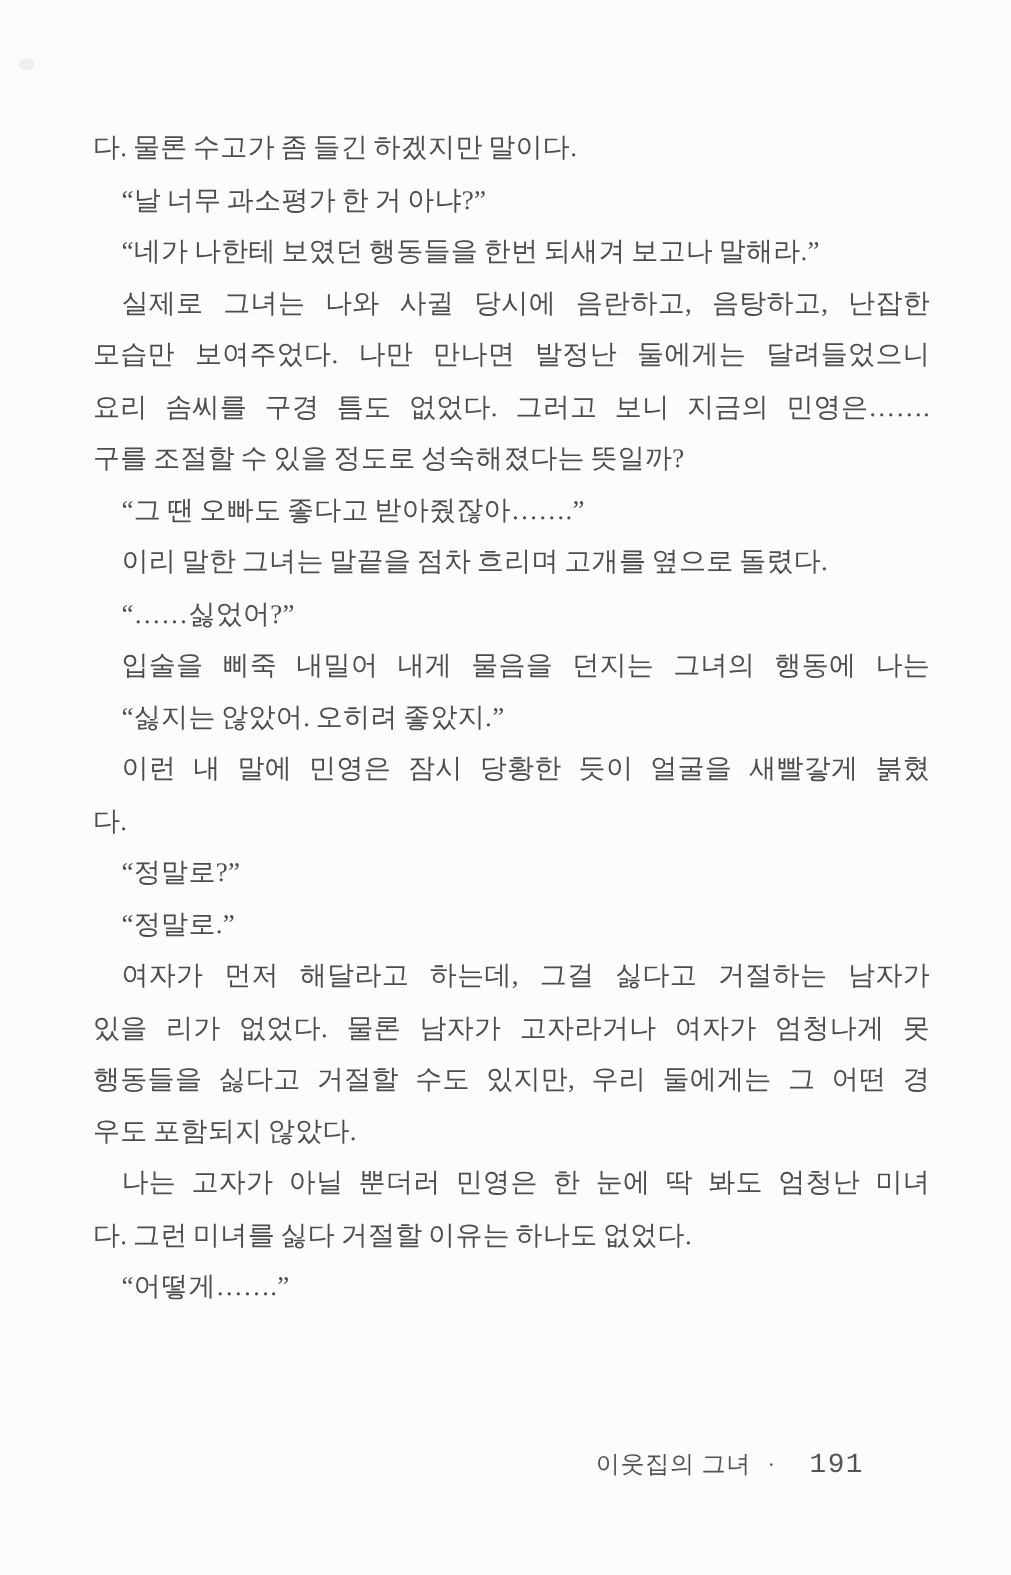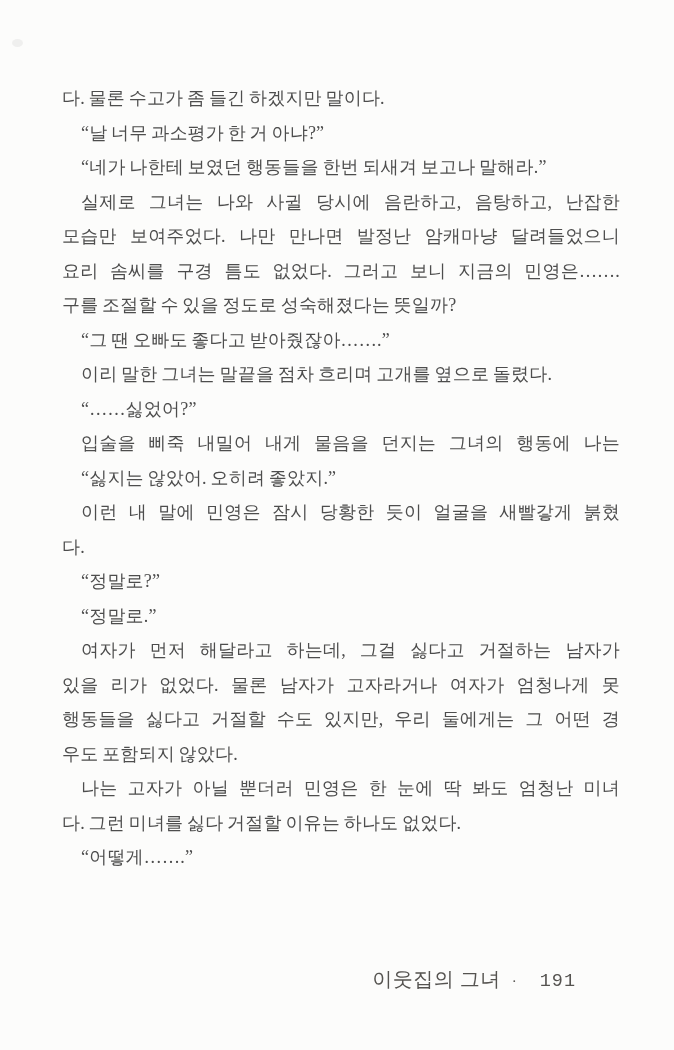--- a/index.html
+++ b/index.html
@@ -58,21 +58,21 @@
   }
   .footer {
     position: absolute;
     top: 966px;
     right: 84px;
     display: flex;
     align-items: baseline;
     color: #555350;
   }
   .footer .chapter {
-    font-size: 20px;
+    font-size: 16px;
     letter-spacing: 0.5px;
   }
   .footer .sep {
     font-size: 15px;
     margin-left: 11px;
     margin-right: 23px;
   }
   .footer .pagenum {
     font-size: 18.5px;
     letter-spacing: 1px;
@@ -91,21 +91,21 @@
         <div class="line">다. 물론 수고가 좀 들긴 하겠지만 말이다.</div>
       </div>
       <div class="para">
         <div class="line indent">“날 너무 과소평가 한 거 아냐?”</div>
       </div>
       <div class="para">
         <div class="line indent">“네가 나한테 보였던 행동들을 한번 되새겨 보고나 말해라.”</div>
       </div>
       <div class="para">
         <div class="line full indent">실제로 그녀는 나와 사귈 당시에 음란하고, 음탕하고, 난잡한</div>
-        <div class="line full">모습만 보여주었다. 나만 만나면 발정난 암캐마냥 달려들었으니</div>
+        <div class="line full">모습만 보여주었다. 나만 만나면 발정난 둘에게는 달려들었으니</div>
         <div class="line full">요리 솜씨를 구경 틈도 없었다. 그러고 보니 지금의 민영은…….</div>
         <div class="line">구를 조절할 수 있을 정도로 성숙해졌다는 뜻일까?</div>
       </div>
       <div class="para">
         <div class="line indent">“그 땐 오빠도 좋다고 받아줬잖아…….”</div>
       </div>
       <div class="para">
         <div class="line indent">이리 말한 그녀는 말끝을 점차 흐리며 고개를 옆으로 돌렸다.</div>
       </div>
       <div class="para">

